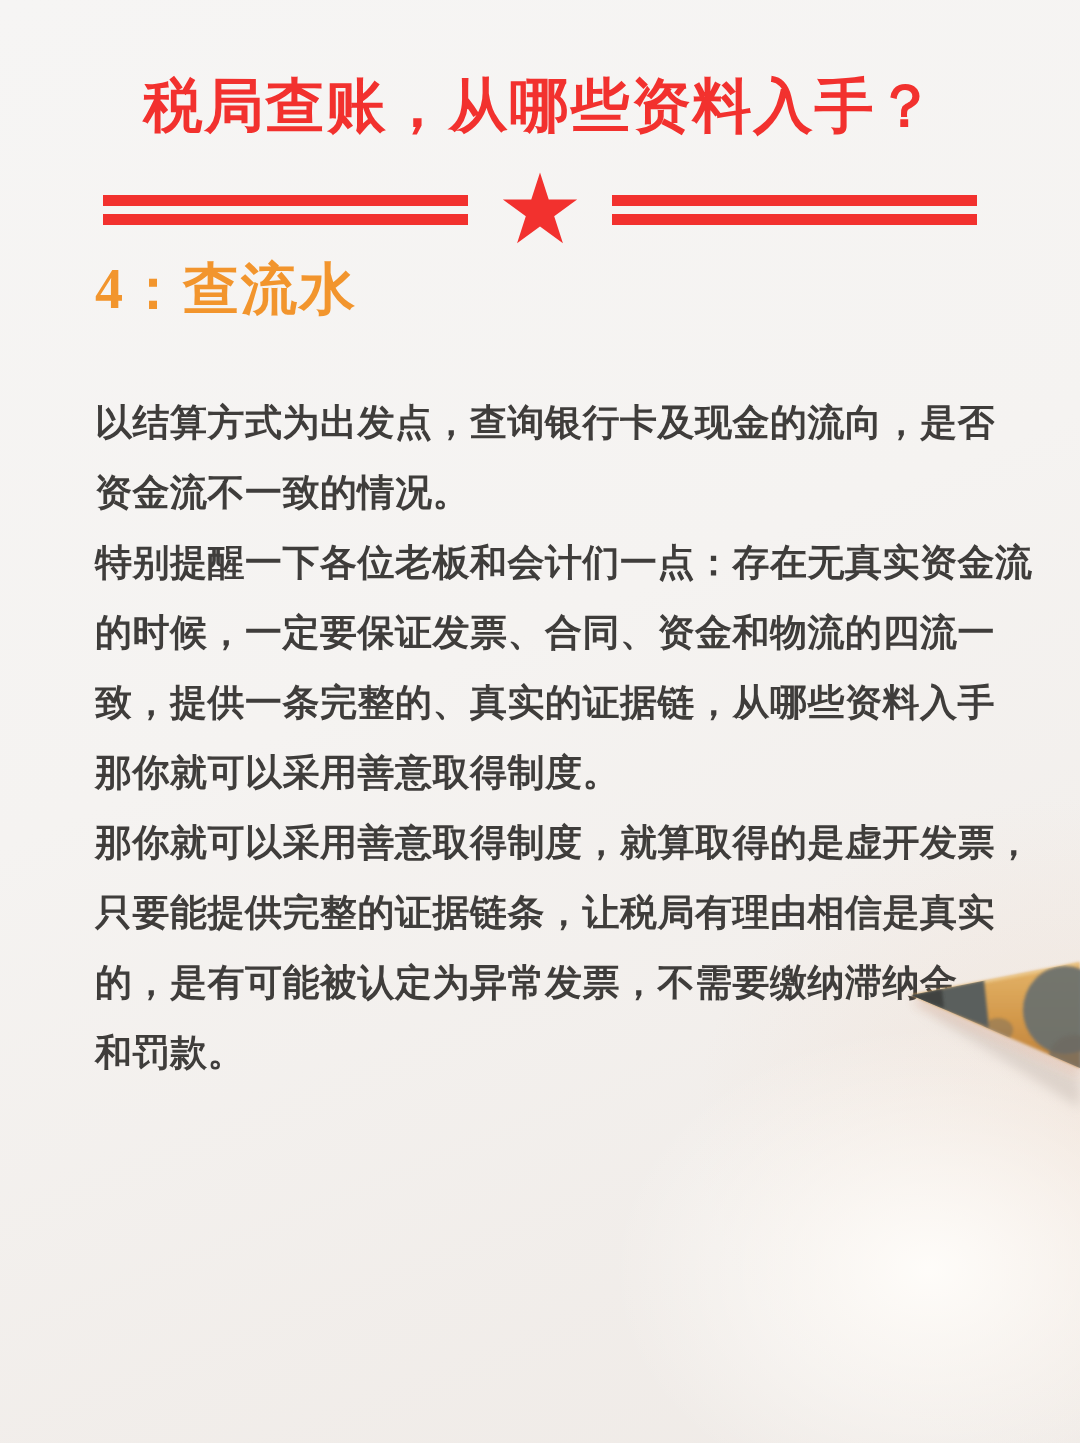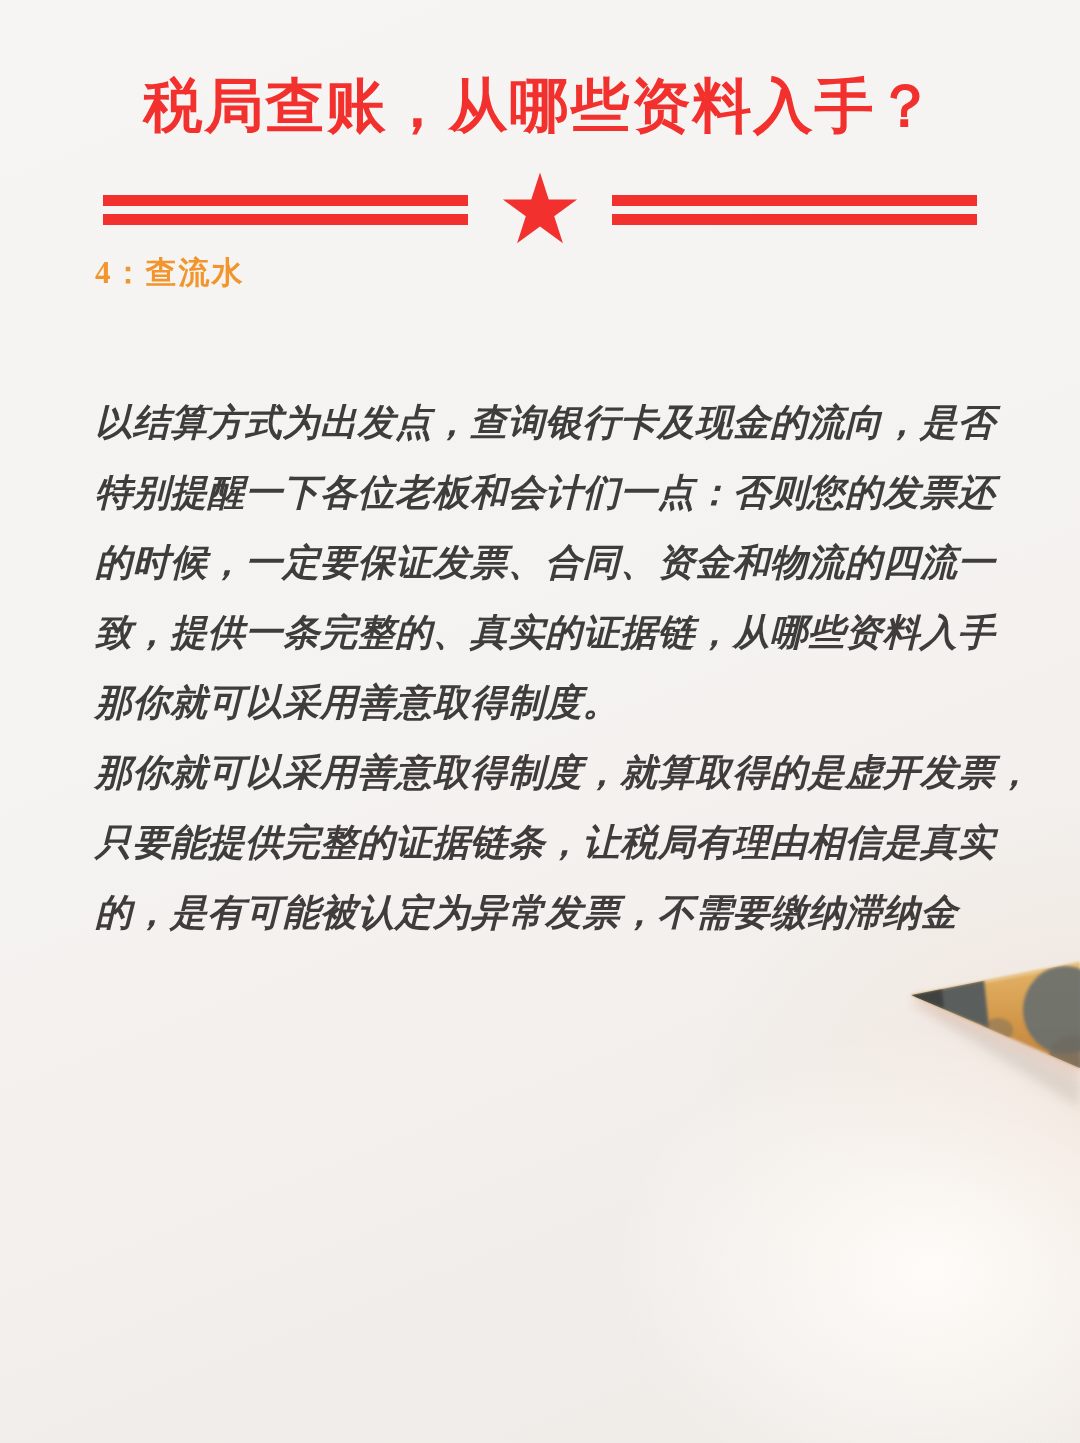--- a/index.html
+++ b/index.html
@@ -25,32 +25,32 @@
   .divider {
     position: absolute; top: 170px; left: 0; width: 100%; height: 80px;
     display: flex; justify-content: center; align-items: center; gap: 33px;
   }
   .dbl-lines { width: 365px; display: flex; flex-direction: column; gap: 8px; }
   .dbl-lines .bar { display: block; height: 11px; background: #f2312e; }
   .star-svg { width: 78px; height: 80px; display: block; }
 
   .section-heading {
     position: absolute; top: 254px; left: 95px; margin: 0;
-    font-size: 31px; font-weight: 900; letter-spacing: 2px;
+    font-size: 56px; font-weight: 900; letter-spacing: 2px;
     line-height: 1.25; color: #f2952d;
   }
 
   .body-text {
     position: absolute; top: 388px; left: 95px; width: 900px;
     color: #3f3d3b; font-weight: 600;
   }
   .body-text p { margin: 0; }
   .tline {
     display: block; height: 70px; line-height: 70px;
-    font-size: 37px; letter-spacing: 0.5px; white-space: nowrap; font-style: italic;
+    font-size: 37px; letter-spacing: 0.5px; white-space: nowrap;
   }
 
   .pencil { position: absolute; left: 860px; top: 930px; width: 220px; height: 210px; }
 </style>
 </head>
 <body>
 
 <div class="page">
 
   <h1 class="title">税局查账，从哪些资料入手？</h1>
@@ -67,31 +67,33 @@
       <i class="bar"></i>
       <i class="bar"></i>
     </span>
   </div>
 
   <h2 class="section-heading">4：查流水</h2>
 
   <div class="body-text">
     <p>
       <span class="tline">以结算方式为出发点，查询银行卡及现金的流向，是否</span>
+      <span class="tline">资金流不一致的情况。</span>
     </p>
     <p>
-      <span class="tline">特别提醒一下各位老板和会计们一点：否则您的发票还</span>
+      <span class="tline">特别提醒一下各位老板和会计们一点：存在无真实资金流</span>
       <span class="tline">的时候，一定要保证发票、合同、资金和物流的四流一</span>
       <span class="tline">致，提供一条完整的、真实的证据链，从哪些资料入手</span>
       <span class="tline">那你就可以采用善意取得制度。</span>
     </p>
     <p>
       <span class="tline">那你就可以采用善意取得制度，就算取得的是虚开发票，</span>
       <span class="tline">只要能提供完整的证据链条，让税局有理由相信是真实</span>
       <span class="tline">的，是有可能被认定为异常发票，不需要缴纳滞纳金</span>
+      <span class="tline">和罚款。</span>
     </p>
   </div>
 
   <svg class="pencil" viewBox="0 0 220 210" aria-hidden="true">
     <defs>
       <linearGradient id="wood" x1="0" y1="0" x2="0" y2="1">
         <stop offset="0%" stop-color="#e5b469"></stop>
         <stop offset="55%" stop-color="#d2984a"></stop>
         <stop offset="100%" stop-color="#bd7f3a"></stop>
       </linearGradient>

